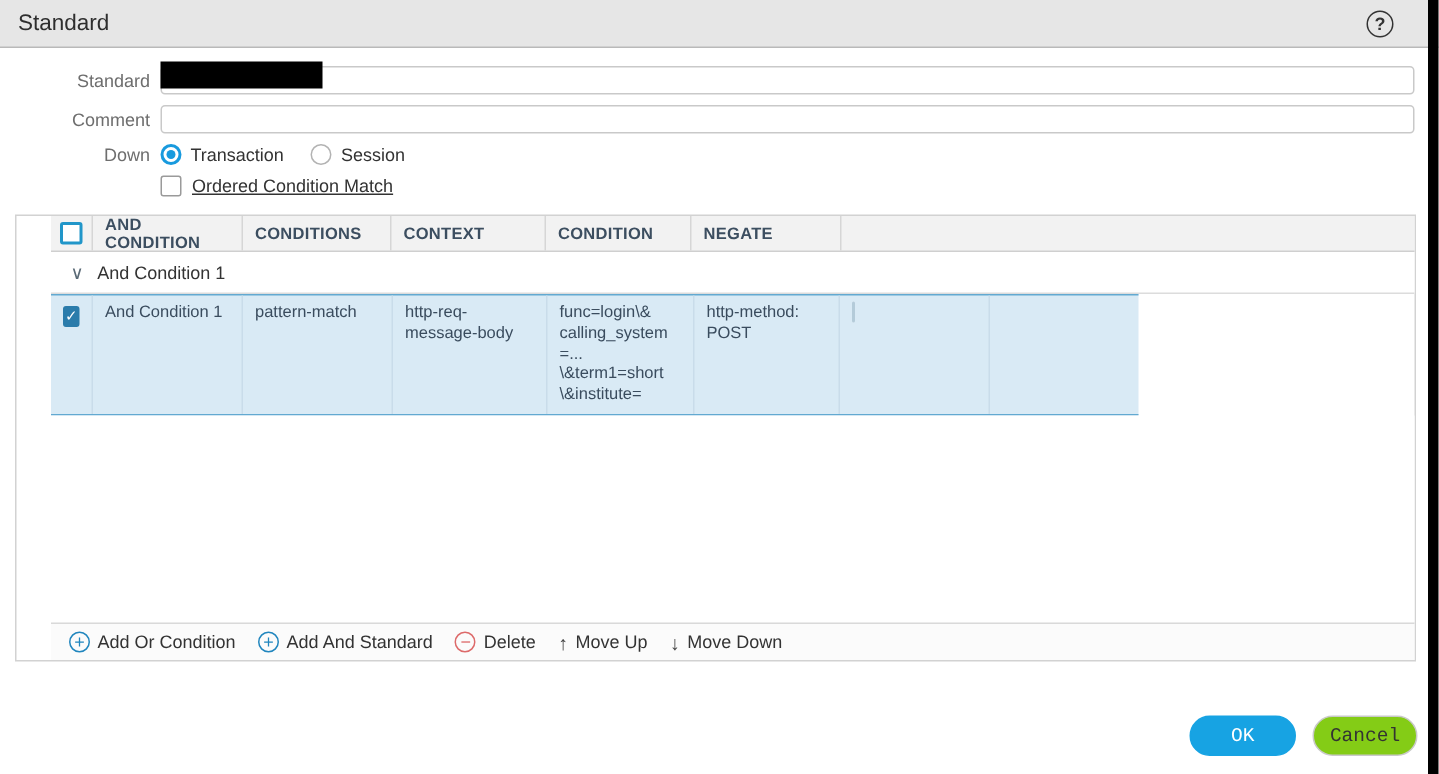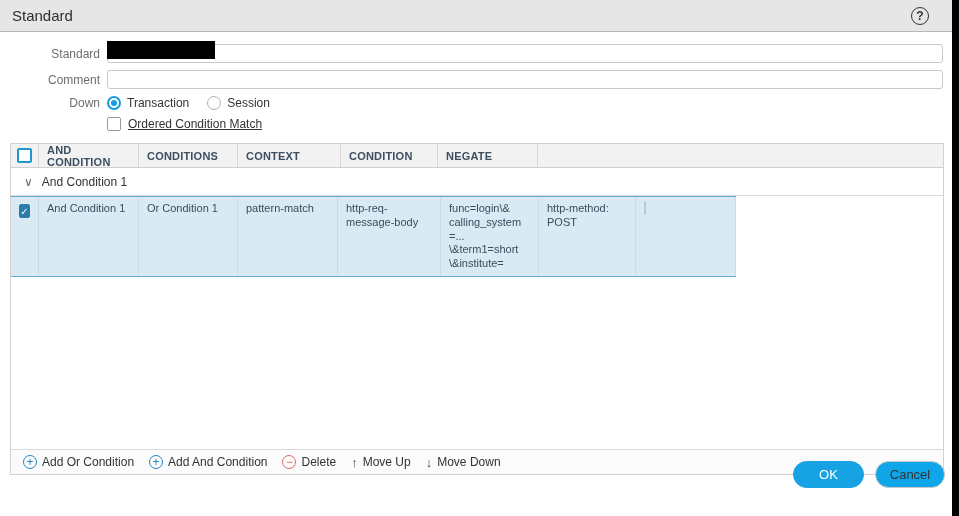--- a/index.html
+++ b/index.html
@@ -45,22 +45,22 @@
   }
   .radio-lbl { font-size:12px; color:#333; }
   .cb {
     width:14px; height:14px; border:1px solid #9a9a9a; background:#fff; border-radius:2px;
     margin-right:7px; flex:none; cursor:pointer;
   }
   .scope-row { margin-top:2px; }
   .ordered-row { margin-top:4px;text-decoration:underline; }
   
   .tbl {
-    position:absolute; left:10px; top:143px; width:934px; height:332px;
-    border:1px solid #d2d2d2; display:flex; flex-direction:column; background:#fff;
+    position:absolute; left:10px; top:143px; width:934px; height:298px;
+    border:1px solid #d2d2d2; display:flex; flex-direction:column; background:#fff;padding-left:23px;
   }
   .thead {
     display:flex; height:24px; background:#f2f2f2; border-bottom:1px solid #cfcfcf;
     align-items:stretch; flex:none;
   }
   .th {
     display:flex; align-items:center; padding:0 8px; font-size:11px; font-weight:bold;
     color:#3c4e60; border-right:1px solid #d6d6d6; letter-spacing:.2px; cursor:pointer;
   }
   .th:last-child { border-right:none; }
@@ -106,27 +106,27 @@
     display:flex; align-items:center; gap:15px; padding-left:12px; font-size:12px; color:#333;
   }
   .tool { display:flex; align-items:center; gap:5px; cursor:pointer; }
   .circle-ico {
     width:14px; height:14px; border-radius:50%; border:1px solid #2186be; color:#2186be;
     font-size:12px; line-height:12px; text-align:center; flex:none;
   }
   .circle-ico.red { border-color:#dd6a6a; color:#dd6a6a; }
   .arrow-ico { color:#444; font-size:13px; line-height:1; }
   
-  .footer-btns { position:absolute; right:14px; bottom:28px; display:flex; gap:11px; }
+  .footer-btns { position:absolute; right:14px; bottom:12px; display:flex; gap:11px;font-family:Liberation Mono, monospace; }
   .btn {
     height:27px; border-radius:14px; font-size:13px; font-family:inherit;
     display:flex; align-items:center; justify-content:center; cursor:pointer;
   }
   .btn-ok { width:71px; background:#17a3e3; border:1px solid #17a3e3; color:#fff; }
-  .btn-cancel { width:70px; background:#0ea5e9; border:1px solid #c9c9c9; color:#333; }
+  .btn-cancel { width:70px; background:#84cc16; border:1px solid #c9c9c9; color:#333; }
   
   .edge-strip { position:absolute; right:0; top:0; width:7px; height:516px; background:#000; }
 </style>
 </head>
 <body>
 
 <div class="titlebar">
   <div class="title">Standard</div>
   <div class="help-circle">
     <span>?</span>
@@ -183,21 +183,20 @@
     <span>And Condition 1</span>
   </div>
 
   <div class="data-row">
     <div class="td c-check">
       <span class="row-cb">
         <span>✓</span>
       </span>
     </div>
     <div class="td c-and">And Condition 1</div>
-    <div class="td c-cond">Or Condition 1</div>
     <div class="td c-oper">pattern-match</div>
     <div class="td c-ctx">http-req-message-body</div>
     <div class="td c-val pre">func=login\&amp;
 calling_system=...
 \&amp;term1=short
 \&amp;institute=</div>
     <div class="td c-qual">http-method: POST</div>
     <div class="td c-neg">
       <span class="neg-cb"></span>
     </div>
@@ -205,21 +204,21 @@
 
   <div class="filler"></div>
 
   <div class="tbl-toolbar">
     <div class="tool">
       <span class="circle-ico">+</span>
       <span>Add Or Condition</span>
     </div>
     <div class="tool">
       <span class="circle-ico">+</span>
-      <span>Add And Condition</span>
+      <span>Add And Standard</span>
     </div>
     <div class="tool">
       <span class="circle-ico red">−</span>
       <span>Delete</span>
     </div>
     <div class="tool">
       <span class="arrow-ico">↑</span>
       <span>Move Up</span>
     </div>
     <div class="tool">

